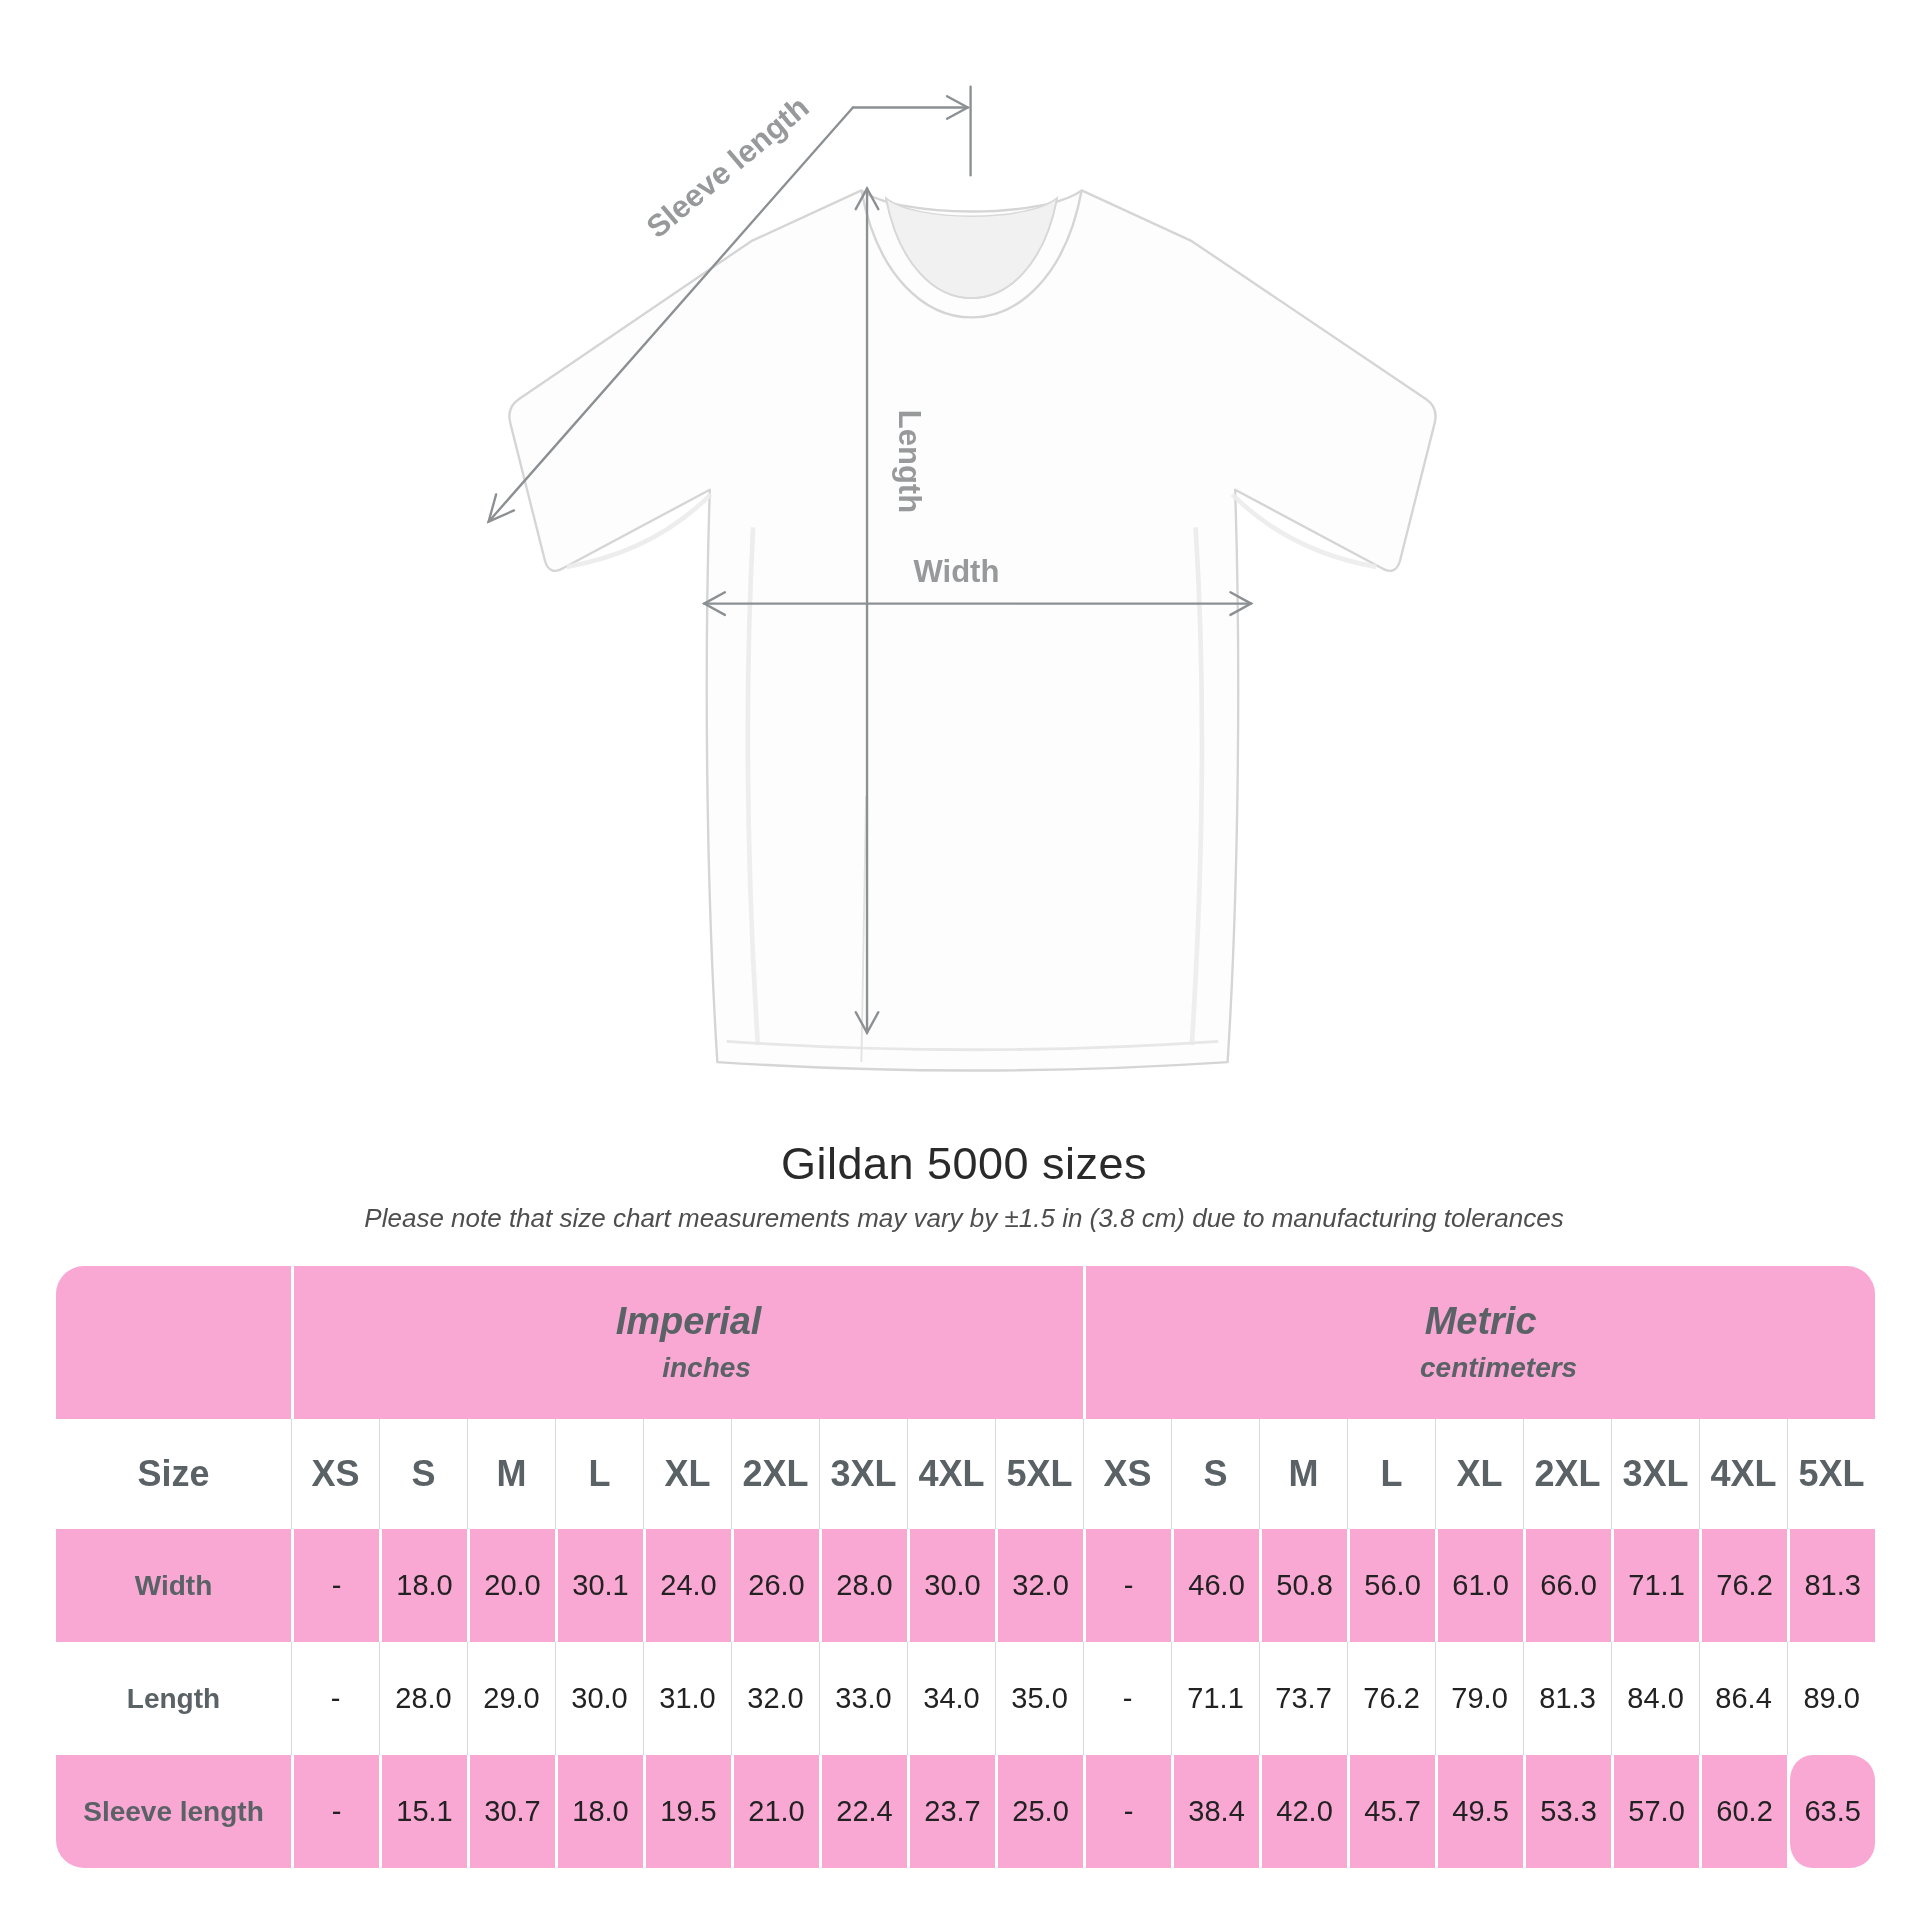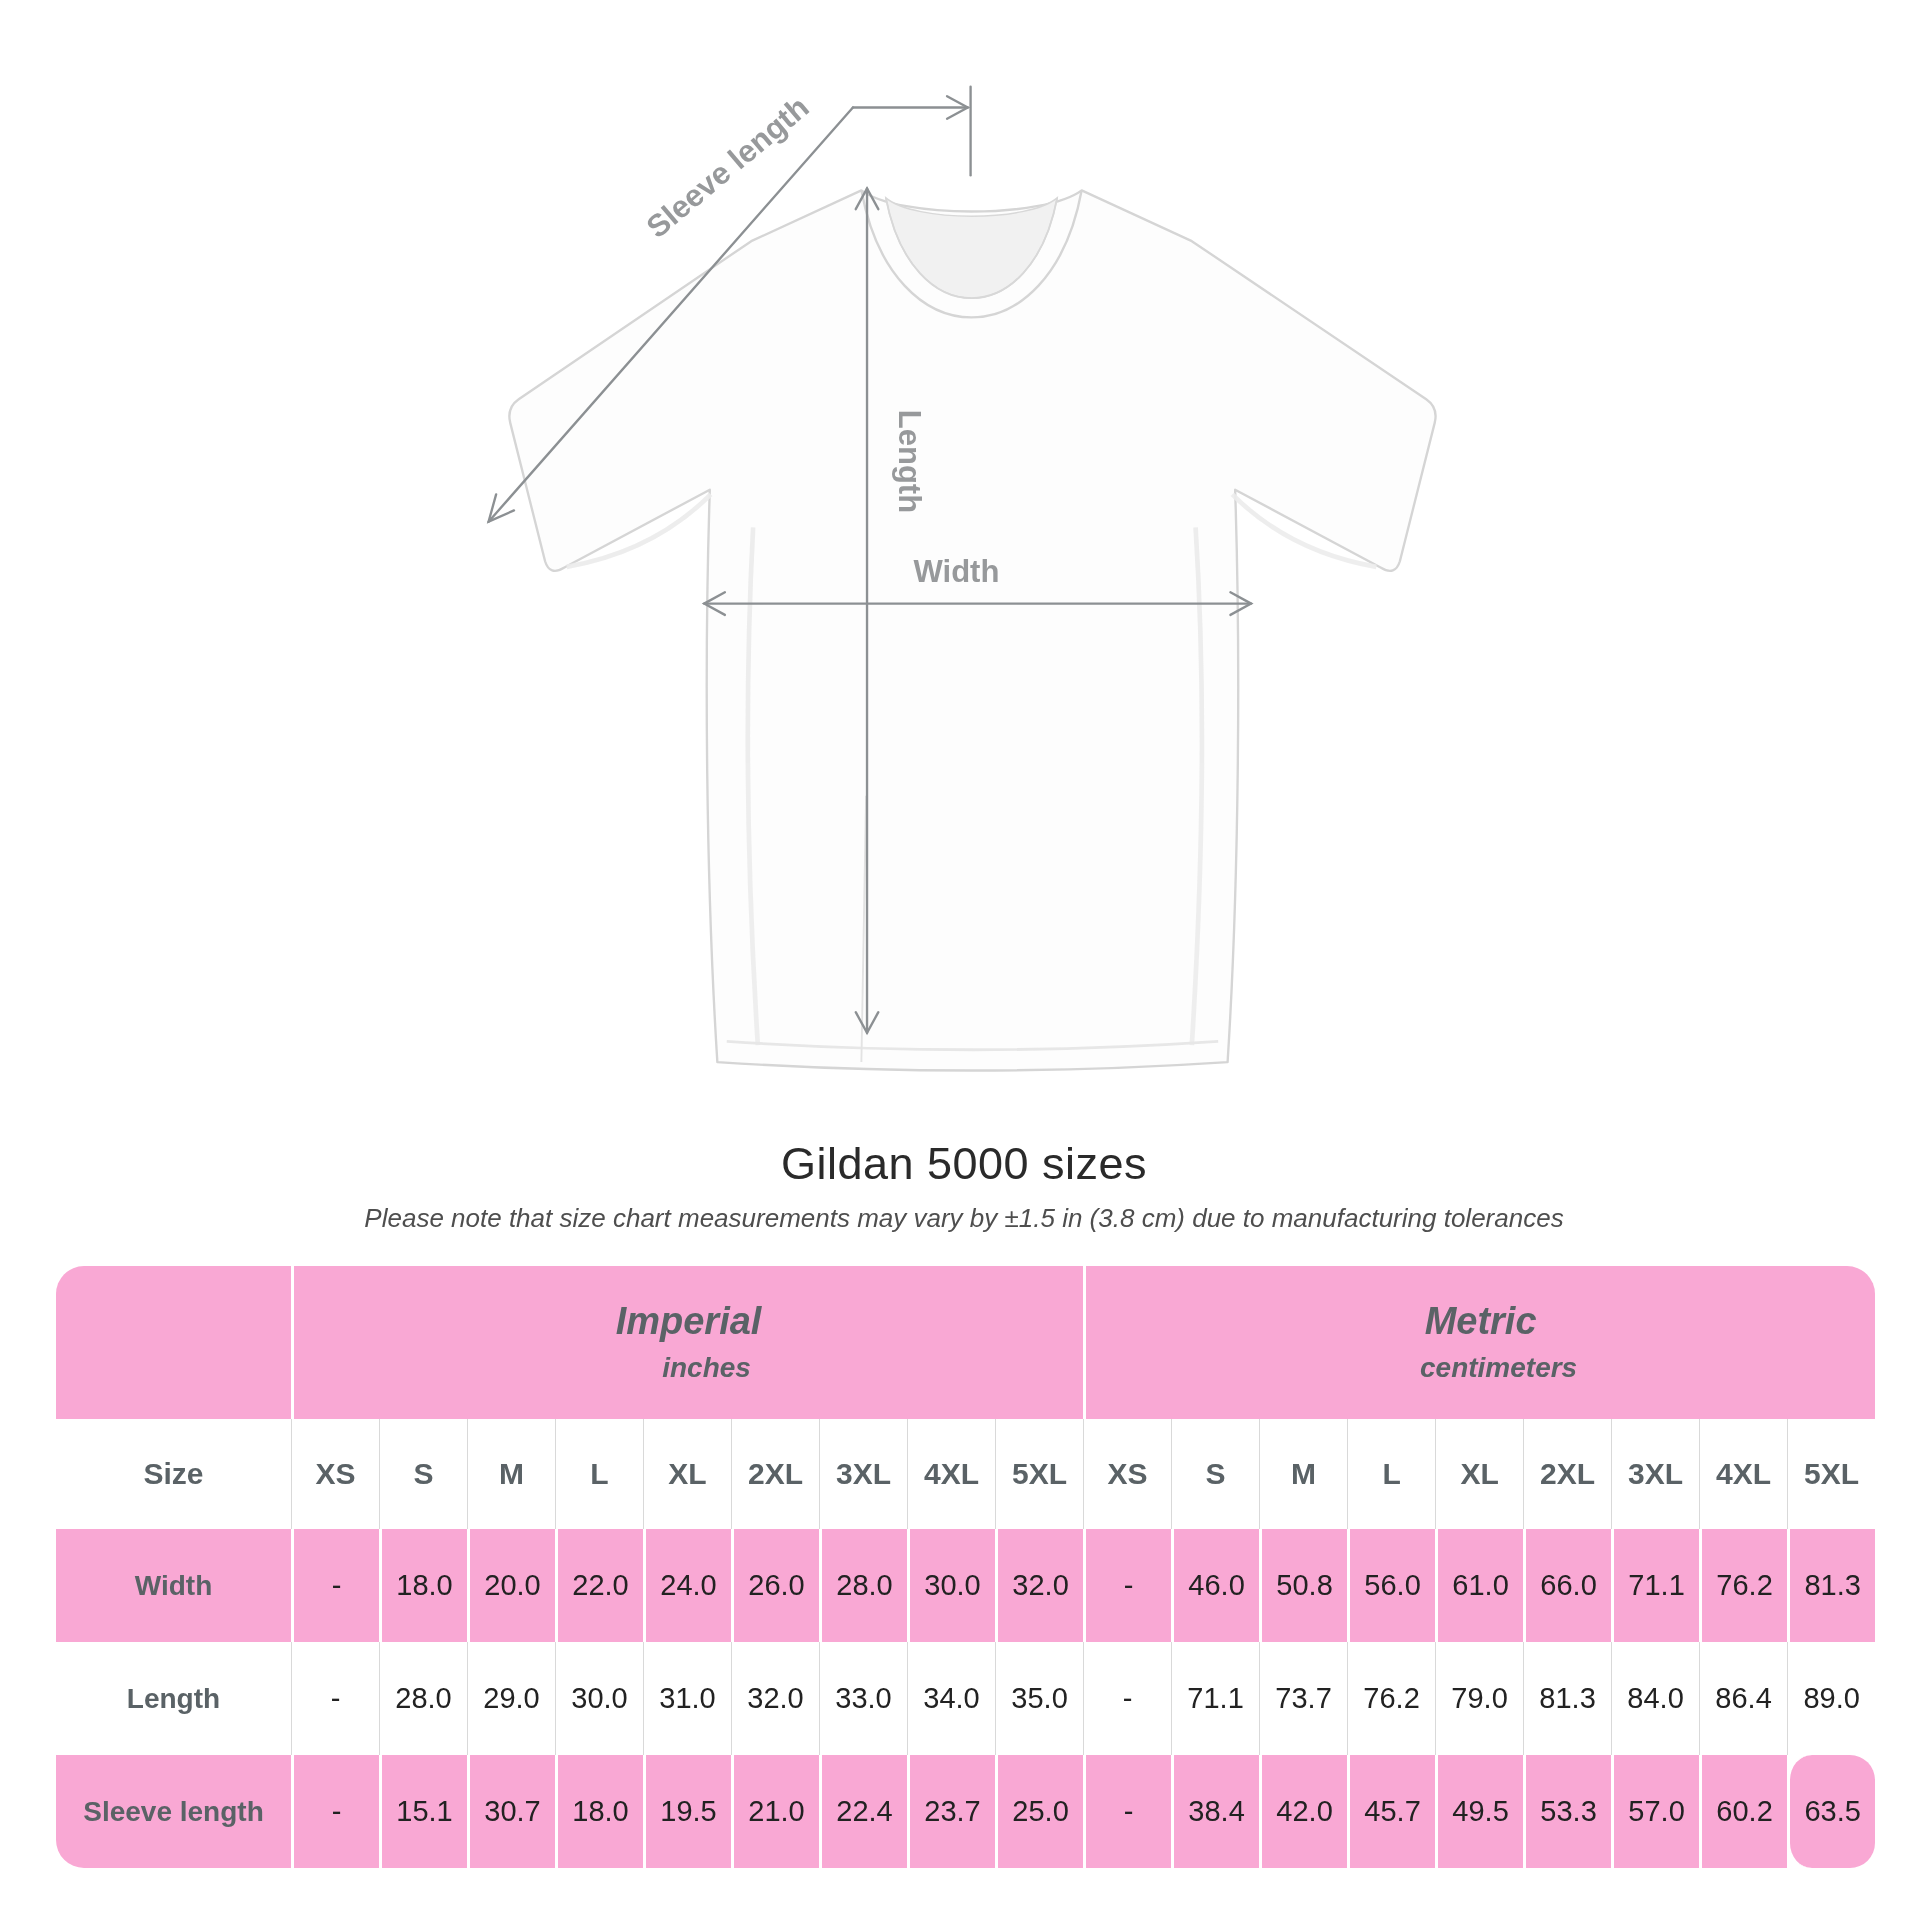--- a/index.html
+++ b/index.html
@@ -35,21 +35,21 @@
   tr.white-row{--sepc:#d9d9d9;--sepw:1.9px;}
   table.size-table tr > *:not(:first-child){border-left:var(--sepw,1.9px) solid var(--sepc,#d9d9d9);}
 
   .corner-tl{border-top-left-radius:28px;}
   .corner-tr{border-top-right-radius:28px;}
   .corner-bl{border-bottom-left-radius:28px;}
   .corner-br{border-bottom-right-radius:28px;border-radius:25px;}
 
   .g-label{font-size:38px;font-weight:bold;font-style:italic;color:#5a6266;line-height:1.1;}
   .g-sub{font-size:28px;font-style:italic;color:#5a6266;margin-top:9.4px;padding-left:36px;}
-  .hdr{font-size:30px;font-weight:bold;color:#5a6266;}
+  .hdr{font-size:36px;font-weight:bold;color:#5a6266;}
   .rlabel{font-size:28px;font-weight:bold;color:#5a6266;}
   .val{font-size:29px;font-weight:normal;color:#222222;}
 </style>
 </head>
 <body>
 
 <div class="page">
 
   <div class="diagram">
     <svg width="1928" height="1130" viewBox="0 0 2048 1200">
@@ -170,21 +170,21 @@
         <th class="white hdr">3XL</th>
         <th class="white hdr">4XL</th>
         <th class="white hdr">5XL</th>
       </tr>
 
       <tr class="r-data shade-row">
         <th class="shade rlabel">Width</th>
         <td class="shade val">-</td>
         <td class="shade val">18.0</td>
         <td class="shade val">20.0</td>
-        <td class="shade val">22.0</td>
+        <td class="shade val">30.1</td>
         <td class="shade val">24.0</td>
         <td class="shade val">26.0</td>
         <td class="shade val">28.0</td>
         <td class="shade val">30.0</td>
         <td class="shade val">32.0</td>
         <td class="shade val">-</td>
         <td class="shade val">46.0</td>
         <td class="shade val">50.8</td>
         <td class="shade val">56.0</td>
         <td class="shade val">61.0</td>

